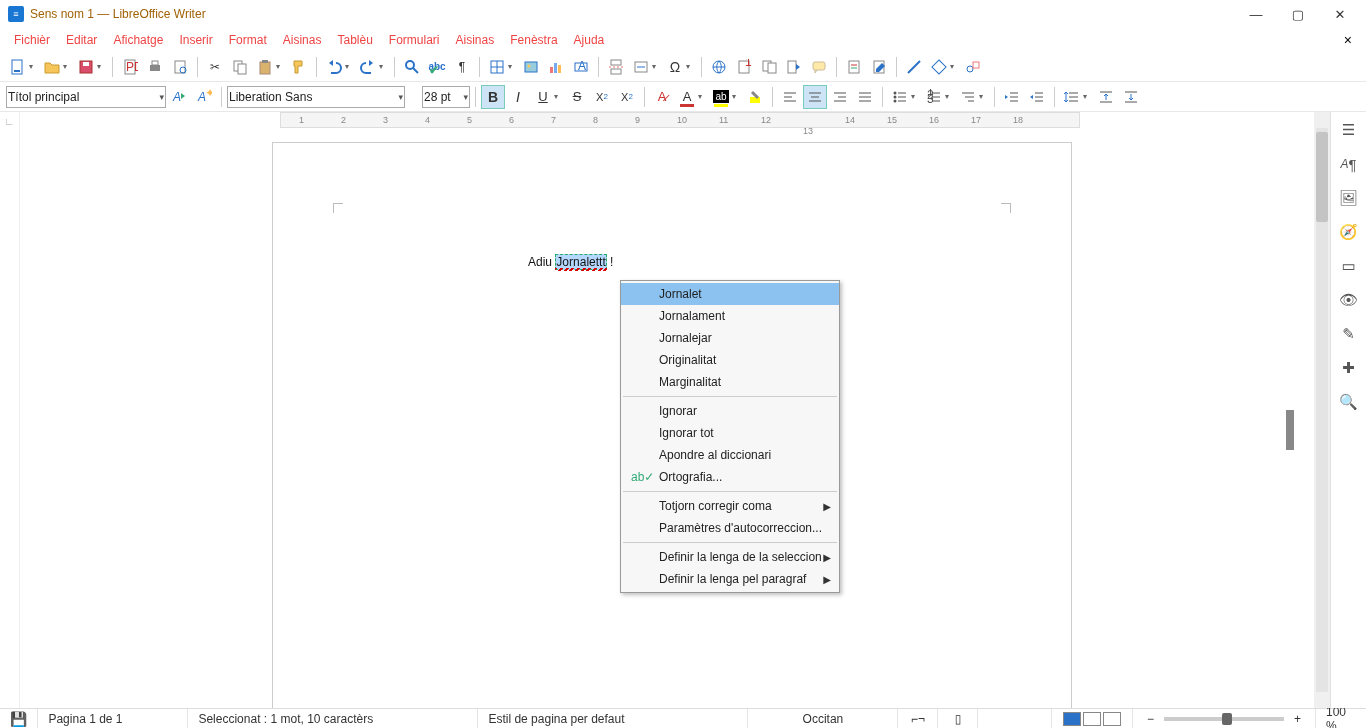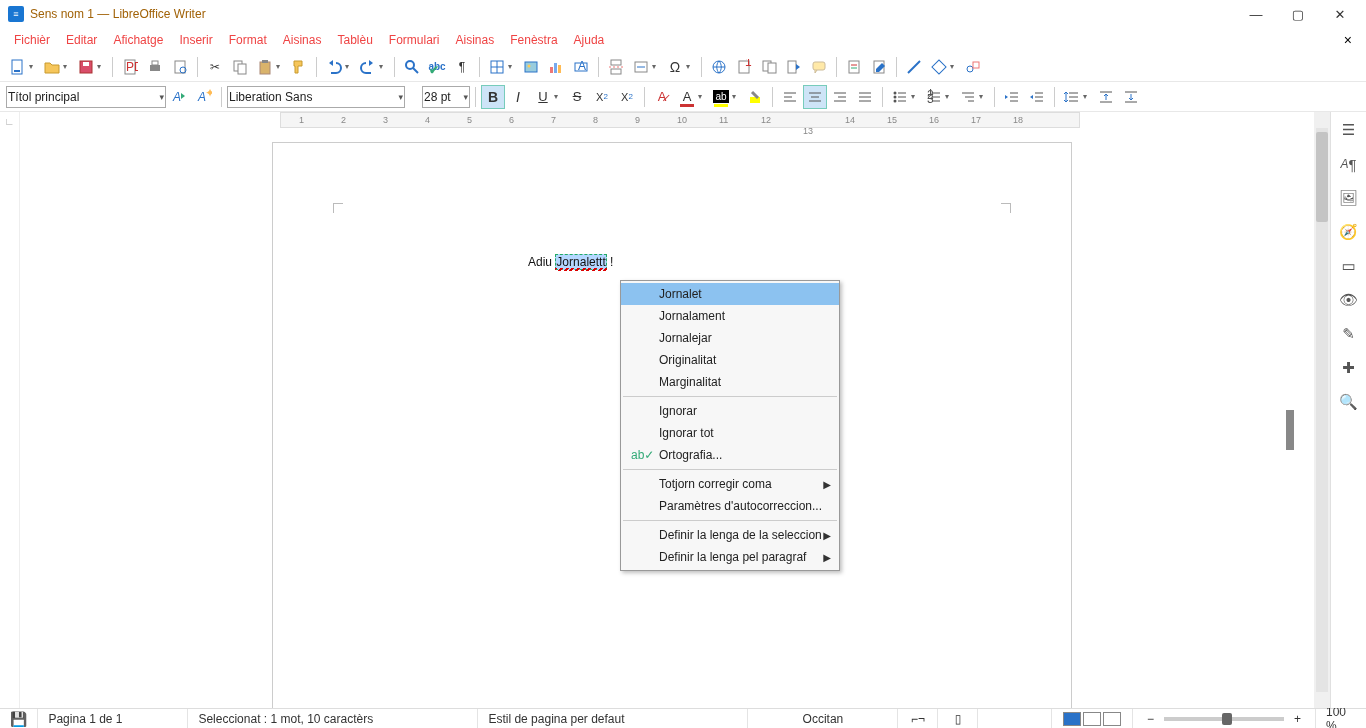--- a/index.html
+++ b/index.html
@@ -490,20 +490,23 @@
           <span>Marginalitat</span>
         </div>
       <div class="cm-sep"></div>
       <div class="cm-item">
           <span>Ignorar</span>
         </div>
       <div class="cm-item">
           <span>Ignorar tot</span>
         </div>
       <div class="cm-item">
+          <span>Apondre al diccionari</span>
+        </div>
+      <div class="cm-item">
           <span class="ico">ab✓</span>
           <span>Ortografia...</span>
         </div>
       <div class="cm-sep"></div>
       <div class="cm-item">
           <span>Totjorn corregir coma</span>
           <span class="arrow">▶</span>
         </div>
       <div class="cm-item">
           <span>Paramètres d'autocorreccion...</span>

